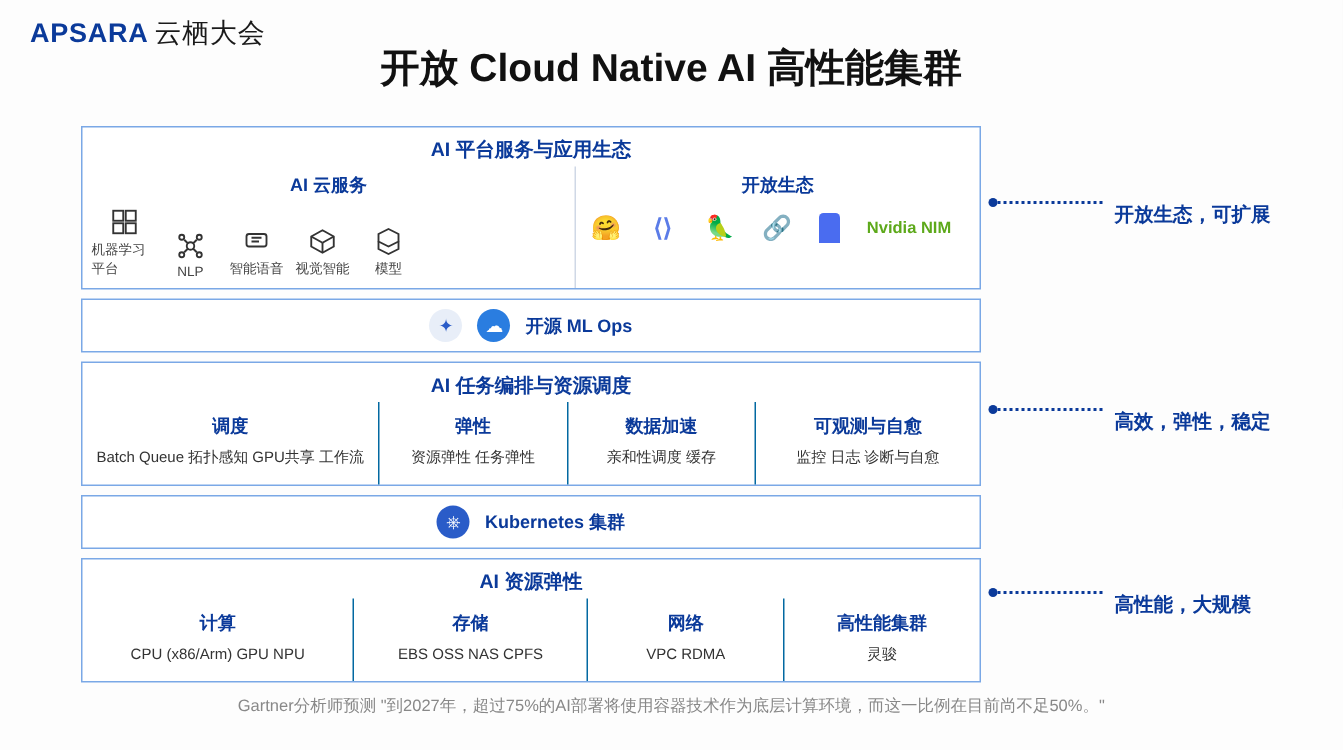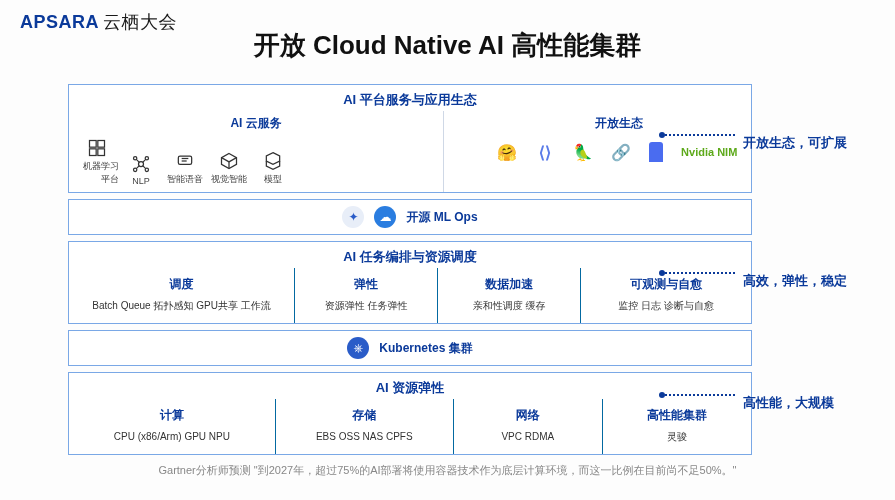--- a/index.html
+++ b/index.html
@@ -1,43 +1,43 @@
 <!DOCTYPE html>
 <html><head>
 <meta charset="utf-8">
 <style>
   * { box-sizing: border-box; margin: 0; padding: 0; }
   body { width: 895px; height: 500px; background: #f4f4f4; font-family: "Microsoft YaHei", "PingFang SC", Arial, sans-serif; color: #333; position: relative; }
   .slide { width: 895px; height: 500px; background: #fdfdfd; position: relative; overflow: hidden; }
   .logo { position: absolute; top: 10px; left: 20px; font-size: 18px; font-weight: 700; color: #0b3a9a; letter-spacing: .5px; }
   .logo-sub { font-weight: 400; color: #1a1a1a; margin-left: 4px; }
   .title { position: absolute; top: 28px; left: 0; right: 0; text-align: center; font-size: 26px; font-weight: 700; color: #111; }
-  .diagram { position: absolute; top: 84px; left: 68px; width: 684px; }
+  .diagram { position: absolute; top: 84px; left: 54px; width: 600px; }
   .box { border: 1px solid #7aa8e6; background: #fff; margin-bottom: 6px; }
   .box-title { text-align: center; font-size: 13px; font-weight: 700; color: #0b3a9a; padding: 6px 0 2px; }
   .row { display: flex; }
   .cell { flex: 1; border-right: 1px solid #0369a1; text-align: center; padding: 4px 2px; }
   .cell:last-child { border-right: none; }
   .gh { font-size: 12px; font-weight: 700; color: #0b3a9a; padding: 4px 0; }
   .small { font-size: 10px; color: #333; padding: 2px 0 6px; line-height: 14px; }
   .icon-row { display: flex; align-items: flex-end; padding: 2px 6px 6px; }
-  .icon-item { text-align: right; font-size: 9px; color: #444; width: 44px; display: flex; flex-direction: column; align-items: center; gap: 2px; }
+  .icon-item { text-align: left; font-size: 9px; color: #444; width: 44px; display: flex; flex-direction: column; align-items: center; gap: 2px; }
   .icon-svg { width: 20px; height: 20px; }
   .eco-icons { display: flex; gap: 18px; align-items: center; padding: 6px 10px 8px; justify-content: flex-start; }
   .eco-icon { width: 20px; height: 20px; display: flex; align-items: center; justify-content: center; font-size: 16px; }
   .nim { font-size: 11px; font-weight: 700; color: #5da91a; }
   .mlops-box, .k8s-box { border: 1px solid #7aa8e6; background: #fff; margin-bottom: 6px; display: flex; align-items: center; justify-content: center; gap: 10px; padding: 6px 0; }
   .mlops-label { font-size: 12px; color: #0b3a9a; font-weight: 700; }
   .circle-icon { width: 22px; height: 22px; border-radius: 50%; display: flex; align-items: center; justify-content: center; font-size: 12px; }
   .annotations { position: absolute; top: 84px; right: 30px; width: 200px; }
   .anno { display: flex; align-items: flex-start; font-size: 13px; font-weight: 600; color: #0b3a9a; }
   .anno-line { flex: 0 0 70px; height: 0; border-top: 2px dotted #0b3a9a; margin-right: 8px; position: relative; }
   .anno-line::before { content: ""; position: absolute; left: -6px; top: -4px; width: 6px; height: 6px; border-radius: 50%; background: #0b3a9a; }
   .footnote { position: absolute; bottom: 22px; left: 0; right: 0; text-align: center; font-size: 11px; color: #888; }
-  .split { display: flex; gap: 43px; }
+  .split { display: flex; }
   .split > div { border-right: 1px solid #cfd8e6; }
   .split > div:last-child { border-right: none; }
 </style>
 </head>
 <body>
 
 <div class="slide">
 
   <div class="logo">
     <span>APSARA</span><span class="logo-sub">云栖大会</span>

